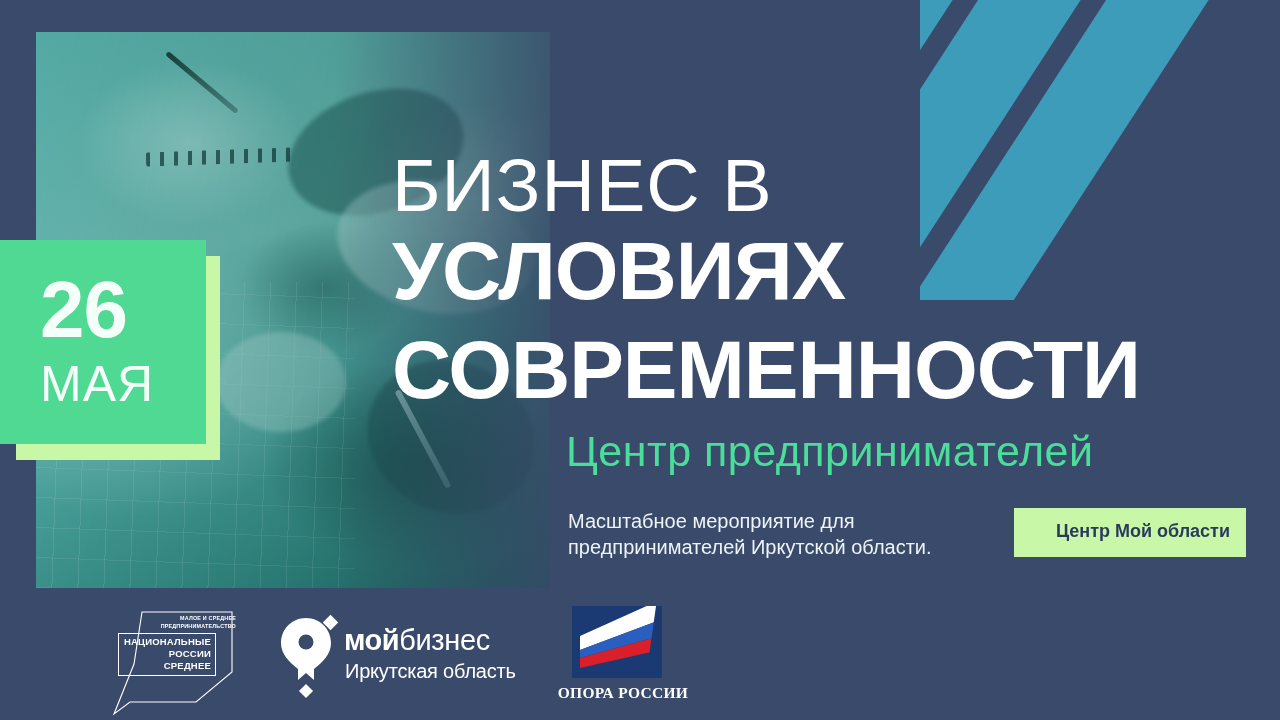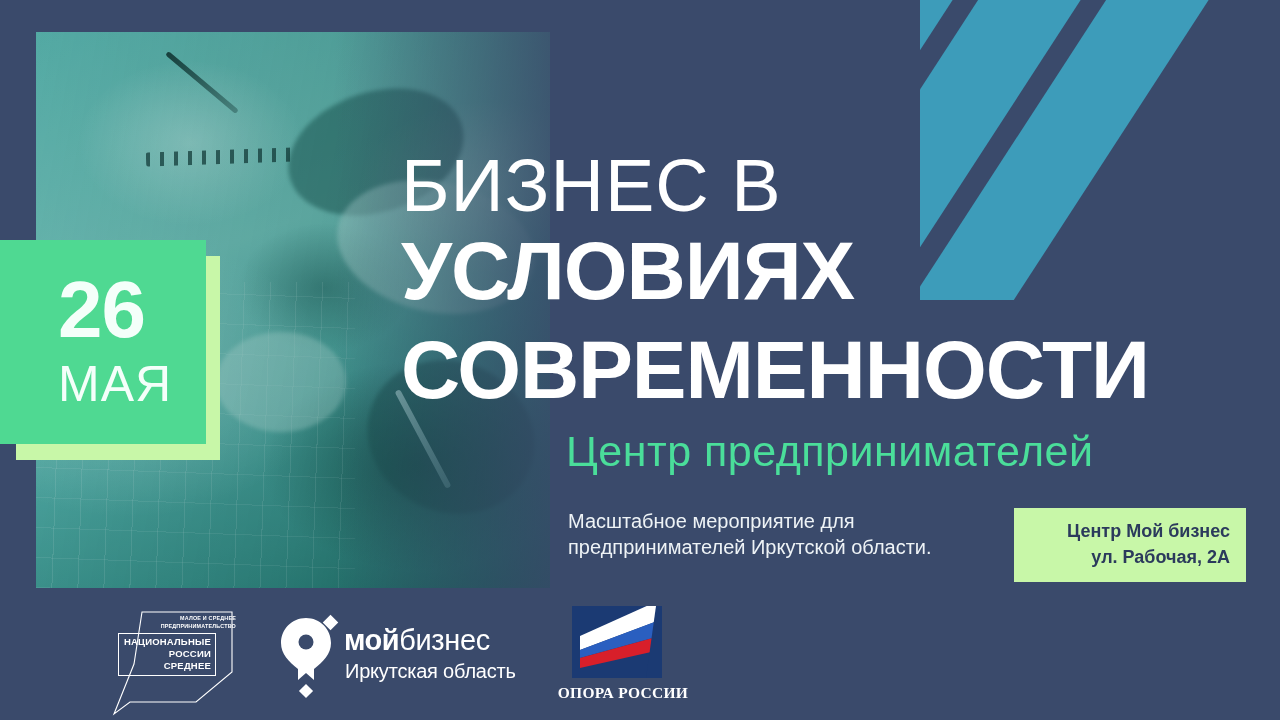--- a/index.html
+++ b/index.html
@@ -135,21 +135,21 @@
   .date-badge {
     position: absolute;
     left: 0;
     top: 240px;
     width: 206px;
     height: 204px;
     background: #4fd992;
     display: flex;
     flex-direction: column;
     justify-content: center;
-    padding-left: 58px;
+    padding-left: 40px;
     box-sizing: border-box;
   }
   .date-day {
     font-size: 80px;
     font-weight: 700;
     color: #f4fffa;
     line-height: .92;
     letter-spacing: -1px;
   }
   .date-month {
@@ -157,21 +157,21 @@
     font-weight: 300;
     color: #f4fffa;
     line-height: 1.05;
     letter-spacing: 1px;
     margin-top: 11px;
   }
 
   
   .headline {
     position: absolute;
-    left: 401px;
+    left: 392px;
     top: 150px;
     width: 830px;
   }
   .h-line1 {
     font-size: 74px;
     font-weight: 300;
     color: #ffffff;
     line-height: .98;
     letter-spacing: 1px;
   }
@@ -342,22 +342,21 @@
   </div>
 
   <div class="subtitle">Центр предпринимателей</div>
 
   <div class="lead">
     <div>Масштабное мероприятие для</div>
     <div>предпринимателей Иркутской области.</div>
   </div>
 
   <div class="venue">
-    <div>Центр Мой бизнес</div>
-    <div>ул. Рабочая, 2А</div>
+    <div>Центр Мой области</div>
   </div>
 
   <div class="logos">
 
     <div class="logo logo-np">
       <svg width="150" height="110" viewBox="0 0 150 110">
         <path d="M42 6 L132 6 L132 66 L96 96 L30 96 L14 108 L34 58 Z" fill="none" stroke="#ffffff" stroke-width="1.1"></path>
       </svg>
       <div class="np-text">
         <div>МАЛОЕ И СРЕДНЕЕ</div>

